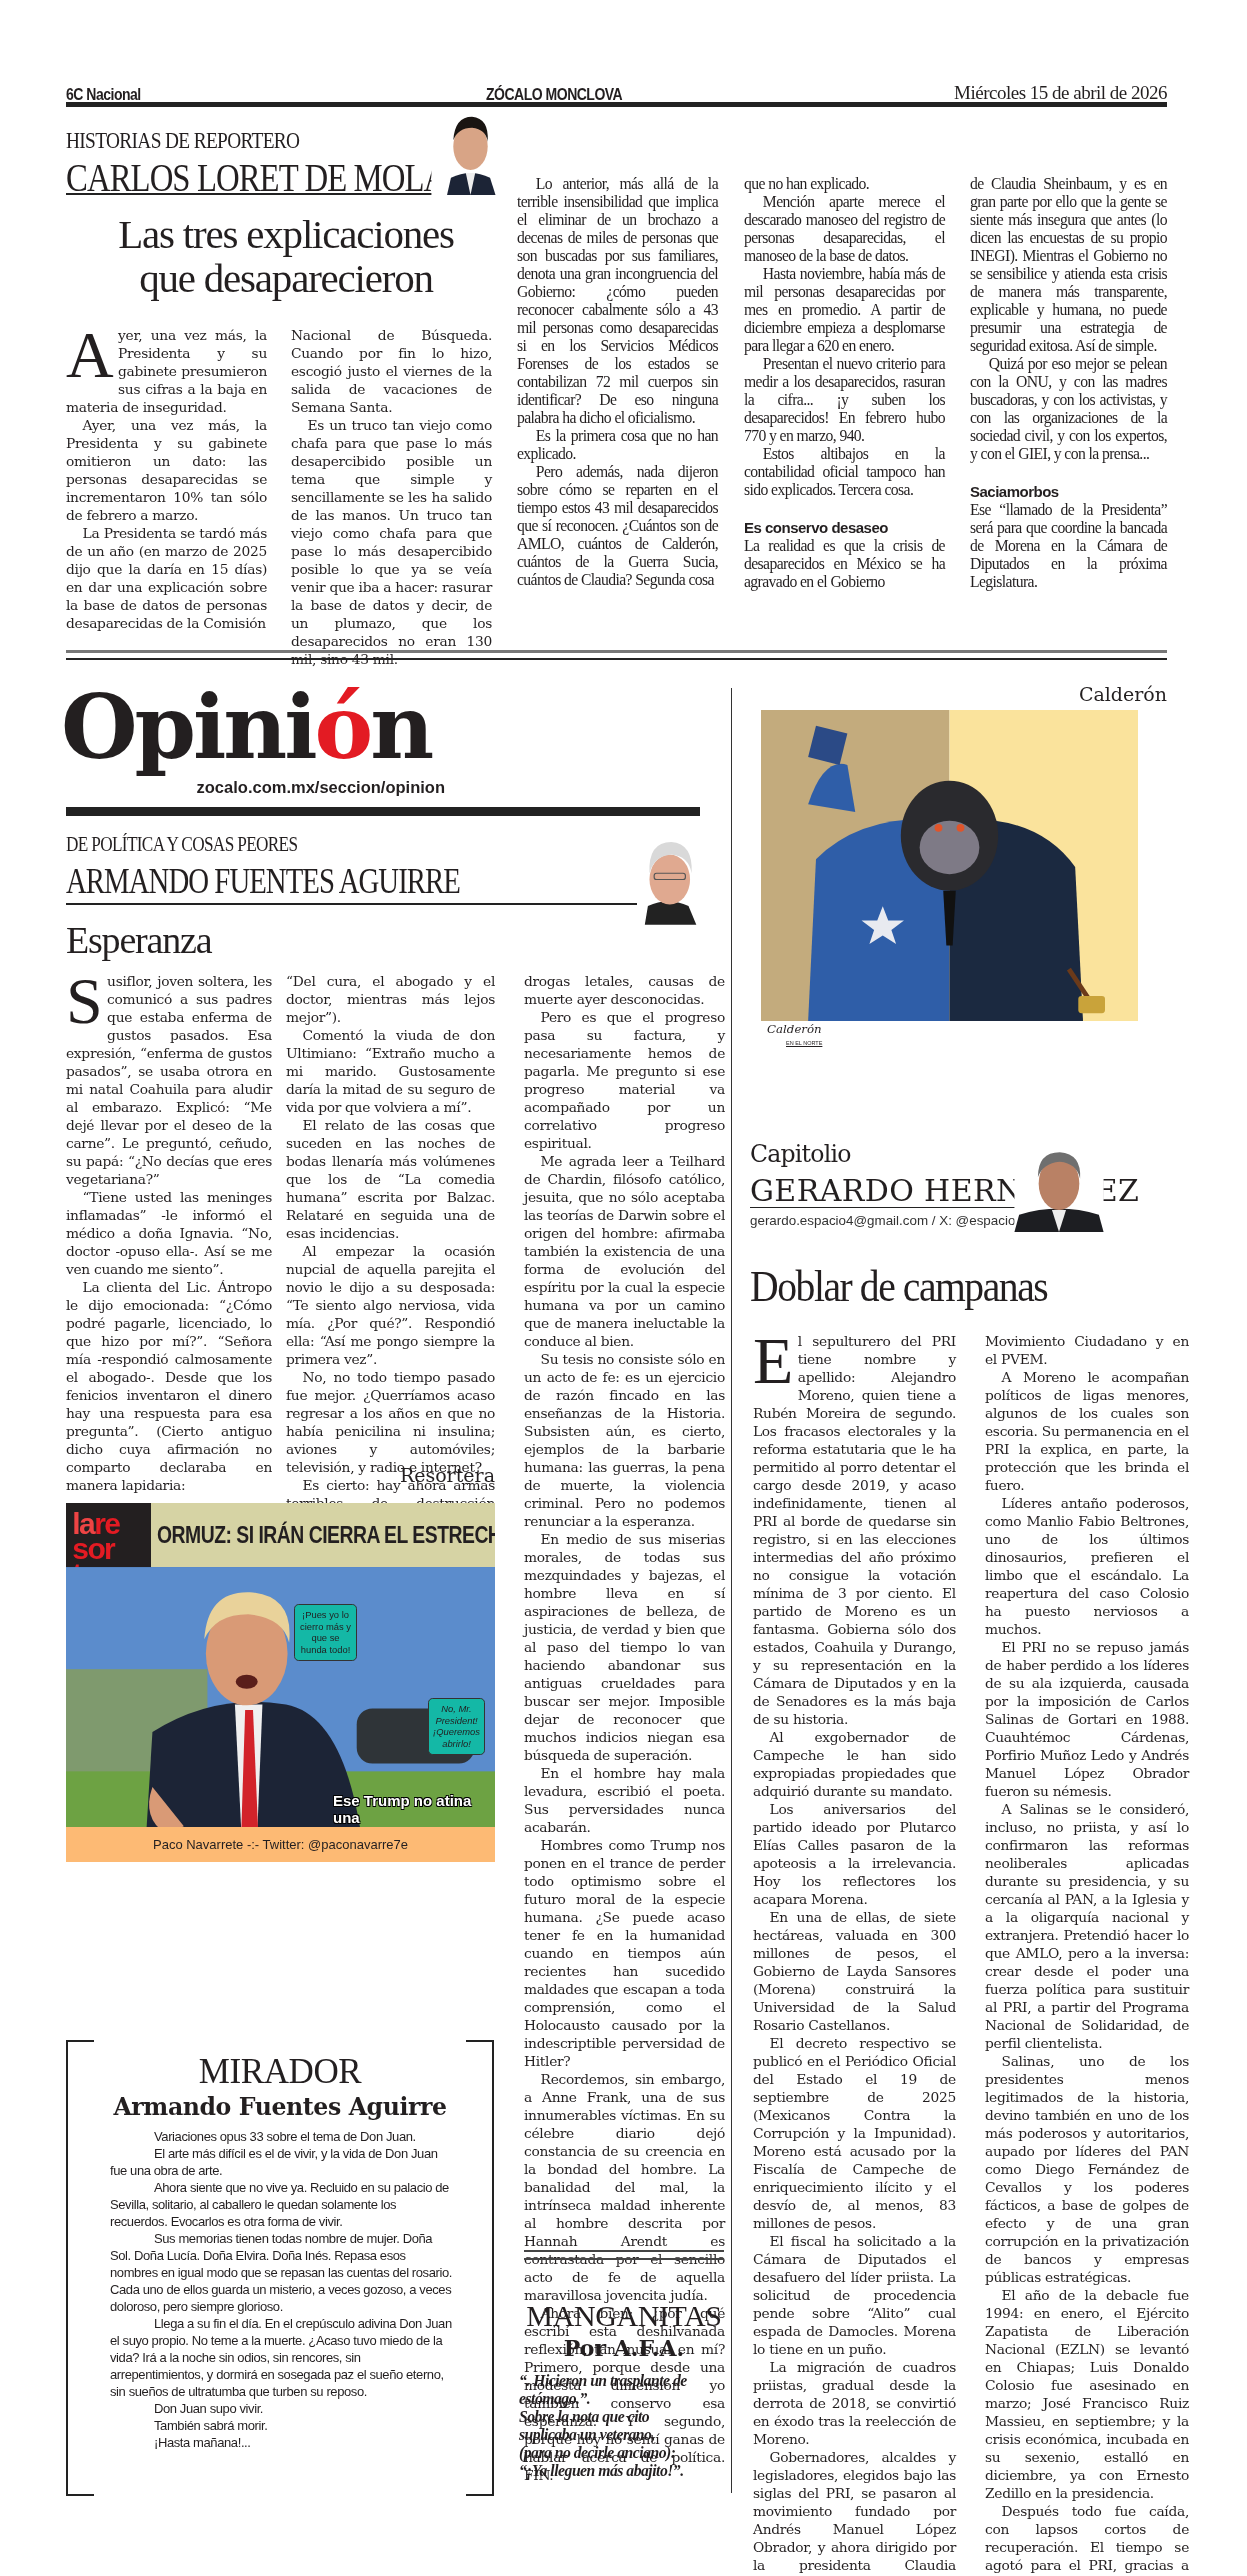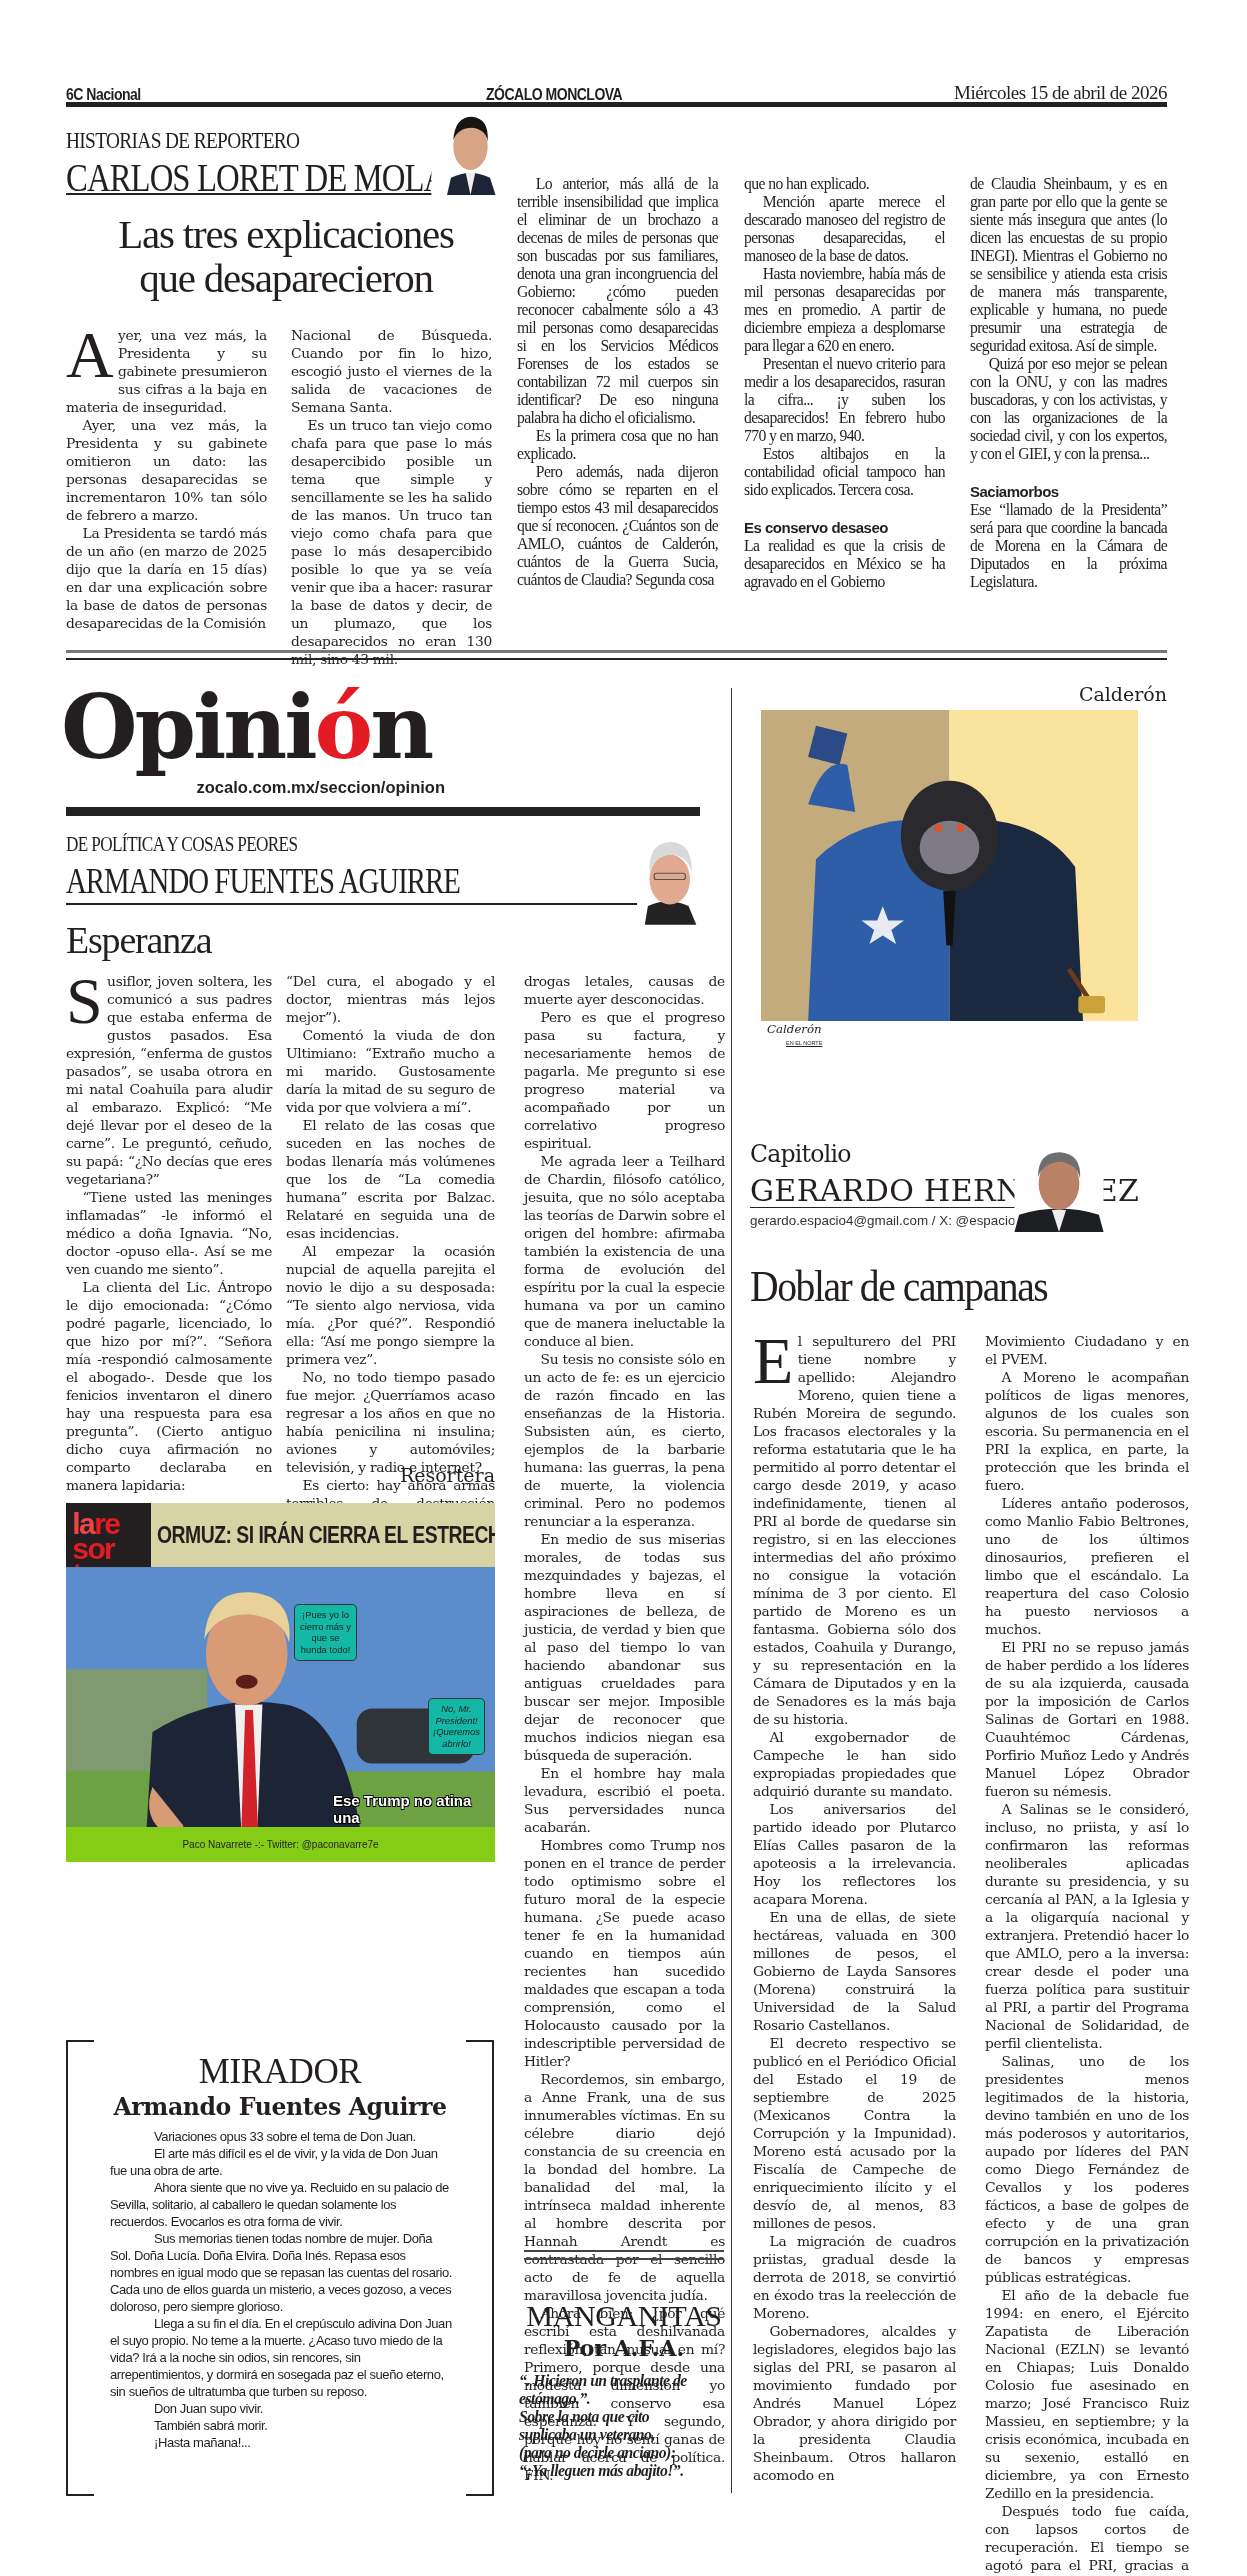--- a/index.html
+++ b/index.html
@@ -45,21 +45,21 @@
   .cartoon-label { font-family: "DejaVu Serif", serif; font-size: 19px; }
 
   
   .resortera { overflow: hidden; background: #4c7fc0; }
   .res-banner { background: #d6d3a4; }
   .res-logo { background: #231f20; color: #e31b23; font-family: "Liberation Sans", sans-serif; font-weight: bold; font-size: 30px; line-height: 25px; letter-spacing: -1.6px; padding: 7.9px 6.3px; }
   .res-logo .w { color: #ef4444; }
   .res-title { font-family: "Liberation Sans", sans-serif; font-weight: bold; font-size: 23.6px; letter-spacing: -0.6px; transform: scaleX(0.82); transform-origin: left; white-space: nowrap; color: #231f20; }
   .bubble { background: #14b8a6; border: 1.6px solid #333; border-radius: 4.7px; font-family: "Liberation Sans", sans-serif; font-size: 9.4px; line-height: 11.8px; text-align: center; padding: 3.9px; }
   .res-caption { color: #fff; font-family: "Liberation Sans", sans-serif; font-weight: bold; font-size: 15px; text-shadow: 0.8px 0.8px 0 #000, -0.8px -0.8px 0 #000, 0.8px -0.8px 0 #000, -0.8px 0.8px 0 #000; }
-  .res-credit { background: #84cc16; font-family: "Liberation Sans", sans-serif; font-size: 10px; text-align: center; }
+  .res-credit { background: #fdba74; font-family: "Liberation Sans", sans-serif; font-size: 13px; text-align: center; }
   .mirador-title { font-family: "Liberation Serif", serif; font-size: 35px; text-align: center; letter-spacing: -0.4px; }
   .mirador-author { font-family: "DejaVu Serif", serif; font-weight: bold; font-size: 23.6px; text-align: center; letter-spacing: -0.4px; }
   .mirador-body { font-family: "Liberation Sans", sans-serif; font-size: 13px; line-height: 17px; letter-spacing: -0.4px; }
   .mirador-body p { text-indent: 44px; }
   .mirador-body p.verse { text-indent: 0; padding-left: 44px; }
 
   .mang-title { font-family: "Liberation Serif", serif; font-size: 30px; text-align: center; letter-spacing: -0.4px; }
   .mang-by { font-family: "DejaVu Serif", serif; font-weight: bold; font-size: 22px; text-align: center; }
   .mang-body { font-family: "Liberation Serif", serif; font-weight: bold; font-style: italic; font-size: 15.7px; line-height: 18px; letter-spacing: -0.5px; }
 
@@ -262,20 +262,21 @@
     </svg>
 </div>
 <div class="abs headline" style="left:750px; top:1261px; font-size:44px; letter-spacing:-1.6px; transform:scaleX(0.9); transform-origin:left;">Doblar de campanas</div>
 
 <div class="abs col wide" style="left:753px; top:1332px; width:203px;">
     <p class="noind"><span class="dropcap">E</span>l sepulturero del PRI tiene nombre y apellido: Alejandro Moreno, quien tiene a Rubén Moreira de segundo. Los fracasos electorales y la reforma estatutaria que le ha permitido al porro detentar el cargo desde 2019, y acaso indefinidamente, tienen al PRI al borde de quedarse sin registro, si en las elecciones intermedias del año próximo no consigue la votación mínima de 3 por ciento. El partido de Moreno es un fantasma. Gobierna sólo dos estados, Coahuila y Durango, y su representación en la Cámara de Diputados y en la de Senadores es la más baja de su historia.</p>
     <p>Al exgobernador de Campeche le han sido expropiadas propiedades que adquirió durante su mandato.</p>
     <p>Los aniversarios del partido ideado por Plutarco Elías Calles pasaron de la apoteosis a la irrelevancia. Hoy los reflectores los acapara Morena.</p>
     <p>En una de ellas, de siete hectáreas, valuada en 300 millones de pesos, el Gobierno de Layda Sansores (Morena) construirá la Universidad de la Salud Rosario Castellanos.</p>
     <p>El decreto respectivo se publicó en el Periódico Oficial del Estado el 19 de septiembre de 2025 (Mexicanos Contra la Corrupción y la Impunidad). Moreno está acusado por la Fiscalía de Campeche de enriquecimiento ilícito y el desvío de, al menos, 83 millones de pesos.</p>
+    <p>El fiscal ha solicitado a la Cámara de Diputados el desafuero del líder priista. La solicitud de procedencia pende sobre “Alito” cual espada de Damocles. Morena lo tiene en un puño.</p>
     <p>La migración de cuadros priistas, gradual desde la derrota de 2018, se convirtió en éxodo tras la reelección de Moreno.</p>
     <p>Gobernadores, alcaldes y legisladores, elegidos bajo las siglas del PRI, se pasaron al movimiento fundado por Andrés Manuel López Obrador, y ahora dirigido por la presidenta Claudia Sheinbaum. Otros hallaron acomodo en</p>
   </div>
 <div class="abs col wide" style="left:985px; top:1332px; width:204px;">
     <p class="noind">Movimiento Ciudadano y en el PVEM.</p>
     <p>A Moreno le acompañan políticos de ligas menores, algunos de los cuales son escoria. Su permanencia en el PRI la explica, en parte, la protección que les brinda el fuero.</p>
     <p>Líderes antaño poderosos, como Manlio Fabio Beltrones, uno de los últimos dinosaurios, prefieren el limbo que el escándalo. La reapertura del caso Colosio ha puesto nerviosos a muchos.</p>
     <p>El PRI no se repuso jamás de haber perdido a los líderes de su ala izquierda, causada por la imposición de Carlos Salinas de Gortari en 1988. Cuauhtémoc Cárdenas, Porfirio Muñoz Ledo y Andrés Manuel López Obrador fueron su némesis.</p>
     <p>A Salinas se le consideró, incluso, no priista, y así lo confirmaron las reformas neoliberales aplicadas durante su presidencia, y su cercanía al PAN, a la Iglesia y a la oligarquía nacional y extranjera. Pretendió hacer lo que AMLO, pero a la inversa: crear desde el poder una fuerza política para sustituir al PRI, a partir del Programa Nacional de Solidaridad, de perfil clientelista.</p>
     <p>Salinas, uno de los presidentes menos legitimados de la historia, devino también en uno de los más poderosos y autoritarios, aupado por líderes del PAN como Diego Fernández de Cevallos y los poderes fácticos, a base de golpes de efecto y de una gran corrupción en la privatización de bancos y empresas públicas estratégicas.</p>

